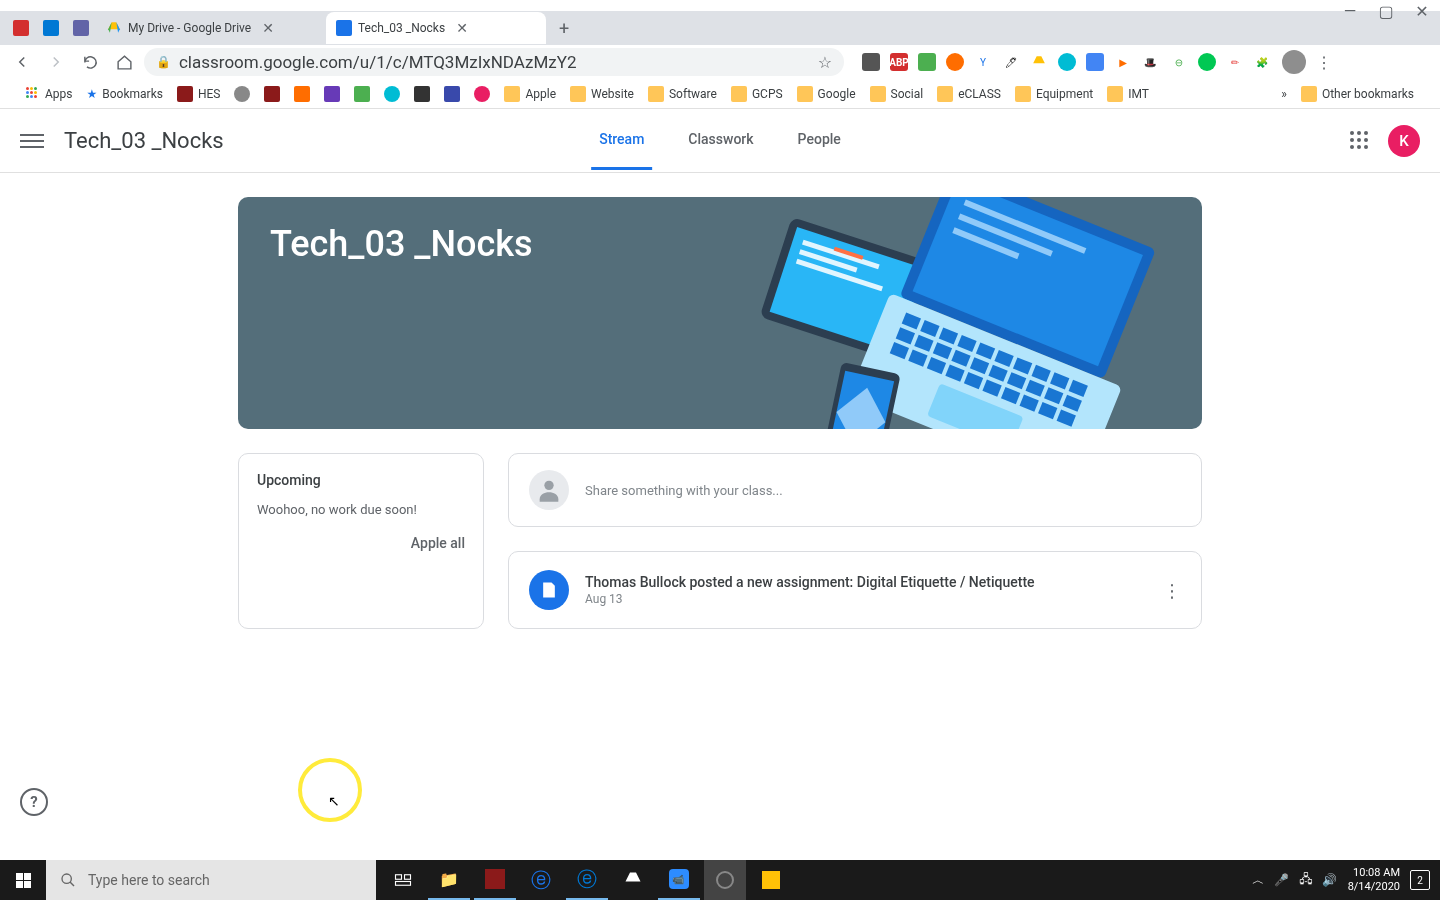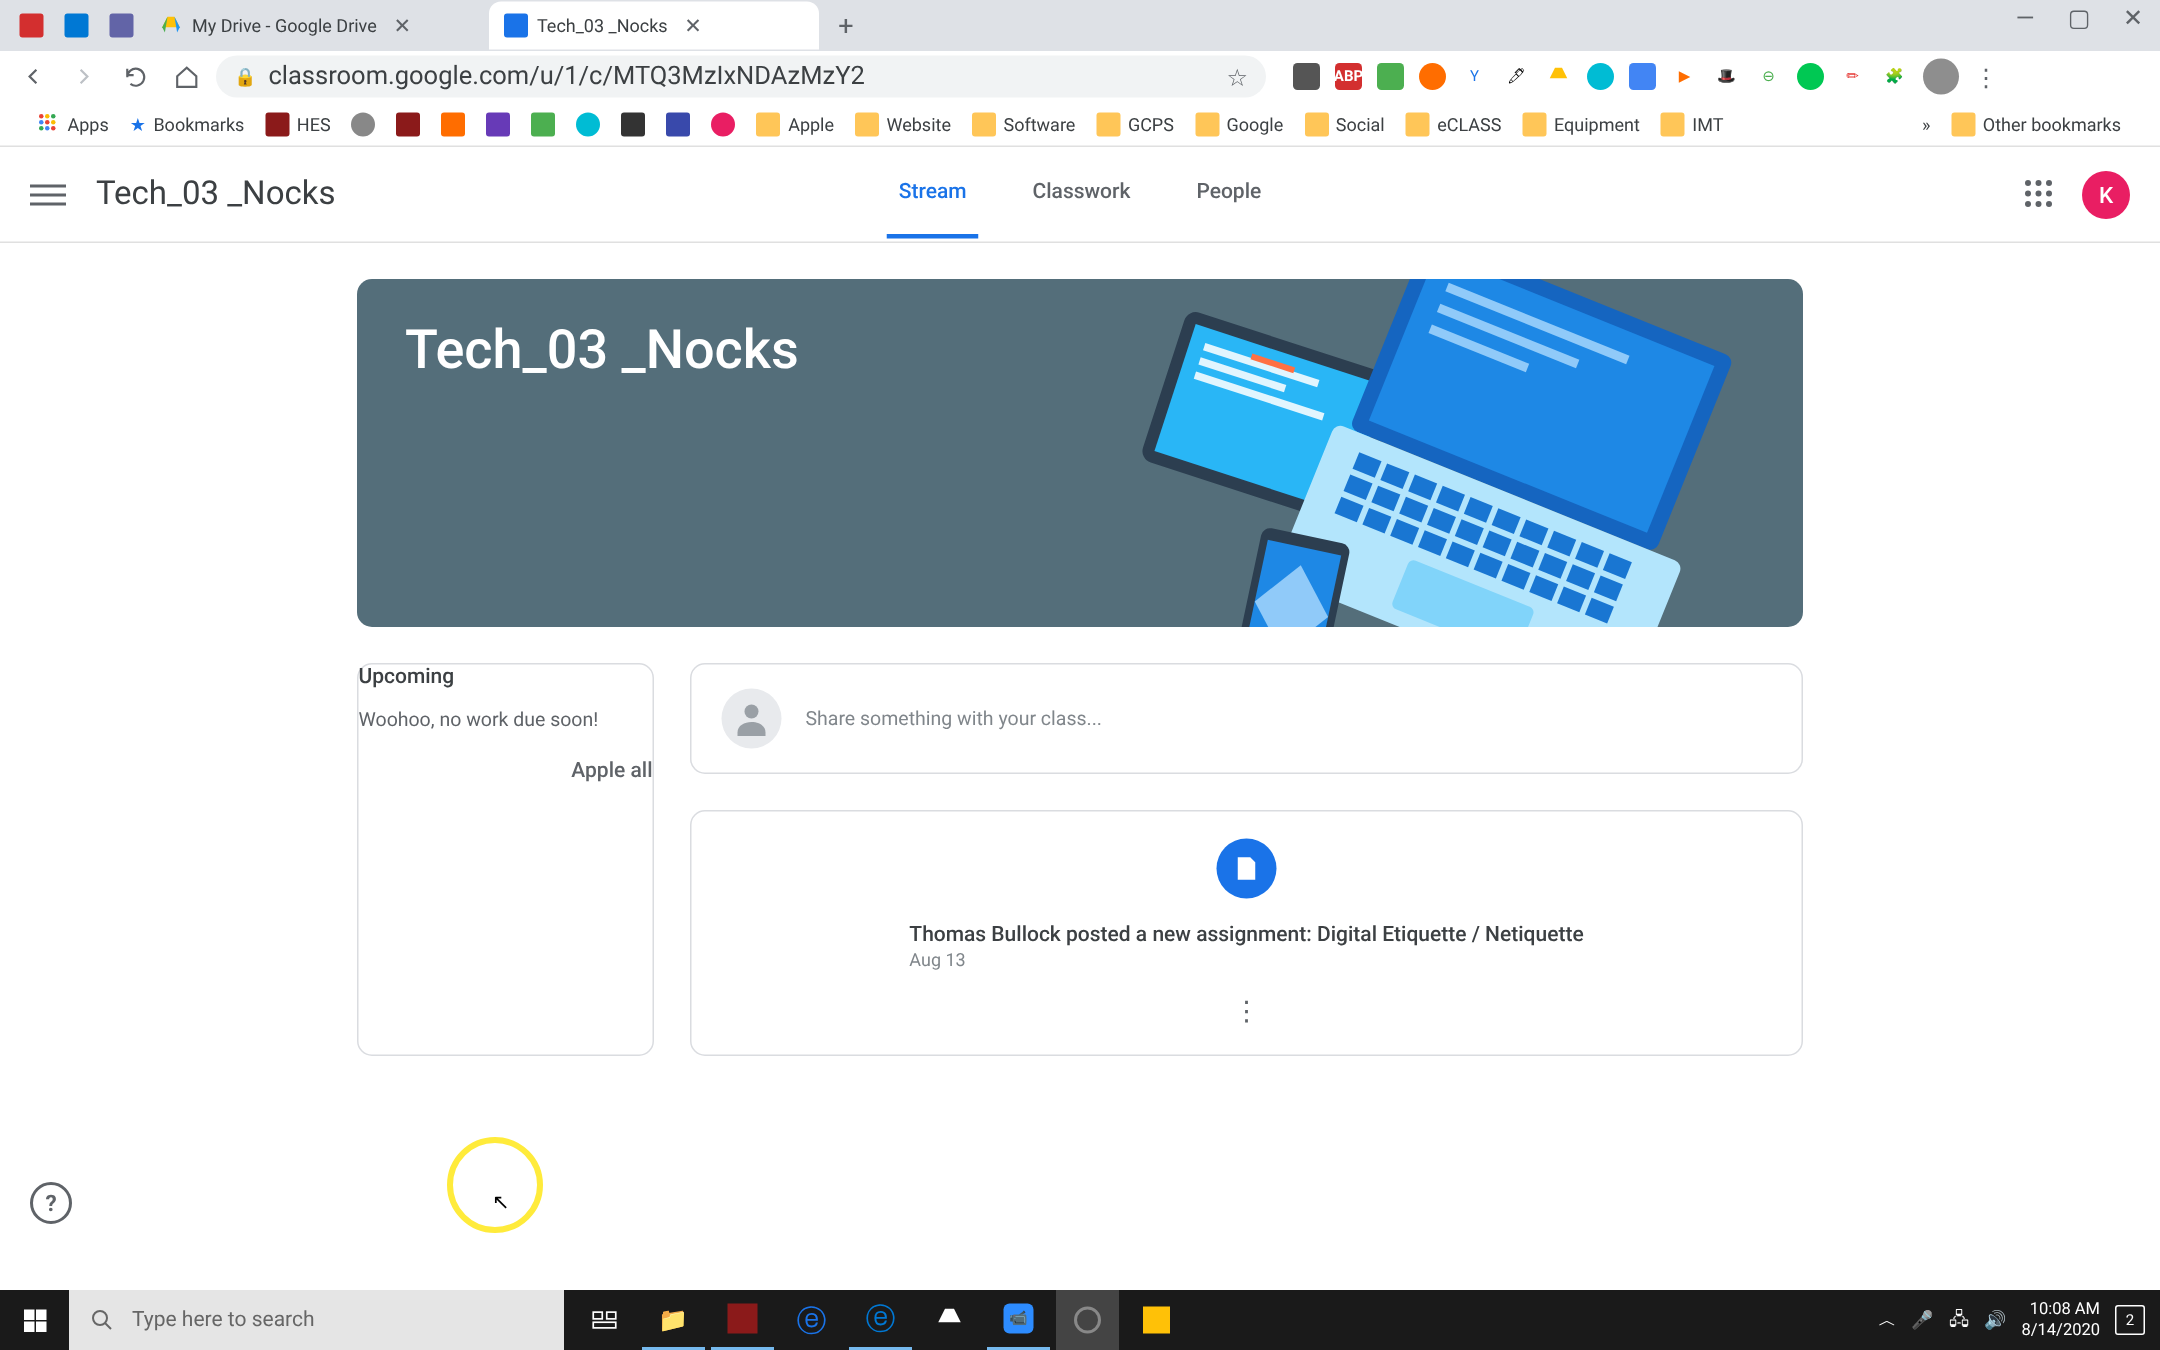--- a/index.html
+++ b/index.html
@@ -1,20 +1,20 @@
 <!DOCTYPE html>
 <html><head>
 <meta charset="utf-8">
 <style>
 * { margin: 0; padding: 0; box-sizing: border-box; font-family: 'Segoe UI', Roboto, Arial, sans-serif; }
 body { width: 1440px; height: 900px; background: #fff; overflow: hidden; position: relative; }
 
 
 .browser-chrome { background: #dee1e6; height: 98px; }
-.tab-strip { display: flex; align-items: center; height: 34px; padding-left: 6px; }
+.tab-strip { display: flex; align-items: center; height: 34px; padding-left: 6px; margin-top: 11px; }
 .browser-tab { display: flex; align-items: center; padding: 0 10px; height: 32px; font-size: 12px; color: #3c4043; border-radius: 8px 8px 0 0; gap: 6px; max-width: 240px; overflow: hidden; white-space: nowrap; }
 .browser-tab.active { background: #fff; }
 .browser-tab .favicon { width: 16px; height: 16px; border-radius: 2px; display: inline-flex; align-items: center; justify-content: center; font-size: 10px; }
 .tab-close { width: 14px; height: 14px; display: flex; align-items: center; justify-content: center; color: #5f6368; margin-left: 4px; font-size: 14px; }
 .pinned-tab { width: 30px; justify-content: center; padding: 0; }
 .new-tab { width: 28px; height: 28px; display: flex; align-items: center; justify-content: center; color: #5f6368; font-size: 18px; margin-left: 4px; }
 .window-controls { position: absolute; right: 6px; top: 2px; display: flex; gap: 12px; color: #5f6368; }
 .window-controls span { width: 24px; text-align: center; }
 
 .nav-bar { display: flex; align-items: center; height: 34px; background: #fff; padding: 0 8px; gap: 6px; }
@@ -47,31 +47,31 @@
 .apps-grid span { background: #5f6368; border-radius: 50%; }
 .user-avatar { width: 32px; height: 32px; border-radius: 50%; background: #e91e63; color: #fff; display: flex; align-items: center; justify-content: center; font-size: 15px; font-weight: 500; }
 
 
 .main { display: flex; flex-direction: column; align-items: center; padding-top: 24px; }
 .hero { width: 964px; height: 232px; background: #546e7a; border-radius: 10px; position: relative; overflow: hidden; }
 .hero-title { color: #fff; font-size: 36px; font-weight: 500; padding: 26px 32px; }
 .hero-graphics { position: absolute; right: 0; bottom: 0; width: 460px; height: 232px; }
 
 .content-row { display: flex; width: 964px; gap: 24px; margin-top: 24px; }
-.upcoming-card { width: 198px; border: 1px solid #dadce0; border-radius: 10px; }
+.upcoming-card { width: 246px; border: 1px solid #dadce0; border-radius: 10px; padding: 18px; }
 .upcoming-title { font-size: 14px; font-weight: 500; color: #3c4043; margin-bottom: 14px; }
 .upcoming-msg { font-size: 13px; color: #5f6368; margin-bottom: 18px; }
 .view-all { text-align: right; font-size: 14px; color: #5f6368; font-weight: 500; cursor: pointer; }
 
 .stream-col { flex: 1; display: flex; flex-direction: column; gap: 24px; }
 .share-box { border: 1px solid #dadce0; border-radius: 10px; padding: 16px 20px; display: flex; align-items: center; gap: 16px; cursor: pointer; }
 .share-avatar { width: 40px; height: 40px; border-radius: 50%; background: #e8eaed; display: flex; align-items: center; justify-content: center; }
 .share-placeholder { color: #80868b; font-size: 13px; }
 
-.post-card { border: 1px solid #dadce0; border-radius: 10px; padding: 18px 20px; display: flex; align-items: center; gap: 16px; cursor: pointer; flex-direction: column; }
+.post-card { border: 1px solid #dadce0; border-radius: 10px; padding: 18px 20px; display: flex; align-items: center; gap: 16px; cursor: pointer; }
 .post-icon { width: 40px; height: 40px; border-radius: 50%; background: #1a73e8; display: flex; align-items: center; justify-content: center; }
 .post-body { flex: 1; }
 .post-title { font-size: 14px; color: #3c4043; font-weight: 500; }
 .post-date { font-size: 12px; color: #80868b; margin-top: 2px; }
 .post-menu { color: #5f6368; font-size: 18px; cursor: pointer; }
 
 .help-btn { position: absolute; bottom: 84px; left: 20px; width: 28px; height: 28px; border: 2px solid #5f6368; border-radius: 50%; display: flex; align-items: center; justify-content: center; color: #5f6368; font-size: 15px; font-weight: bold; cursor: pointer; }
 
 .highlight-circle { position: absolute; width: 64px; height: 64px; border: 4px solid #ffeb3b; border-radius: 50%; left: 298px; top: 758px; }
 .cursor-arrow { position: absolute; left: 328px; top: 793px; font-size: 14px; color: #000; }

